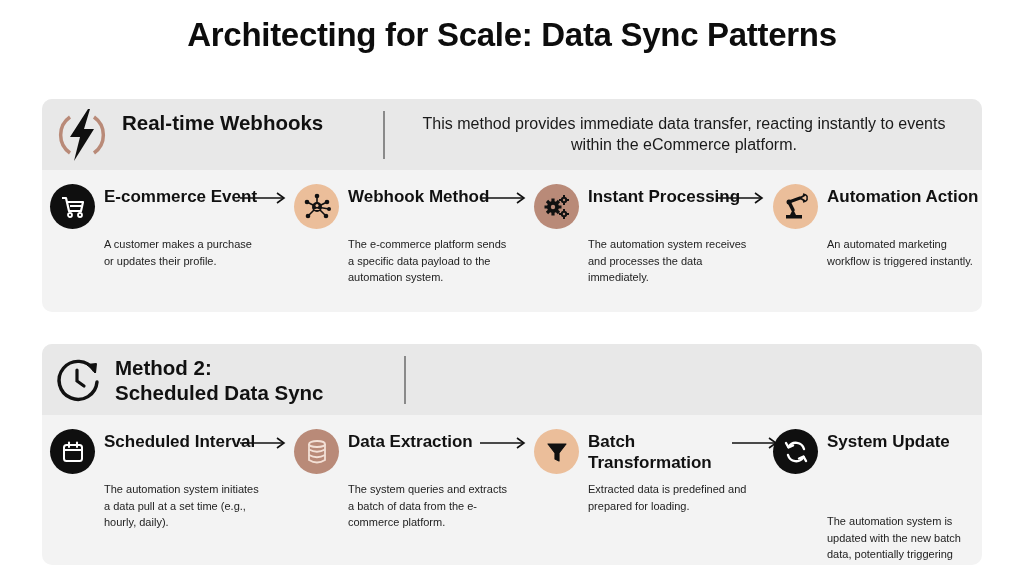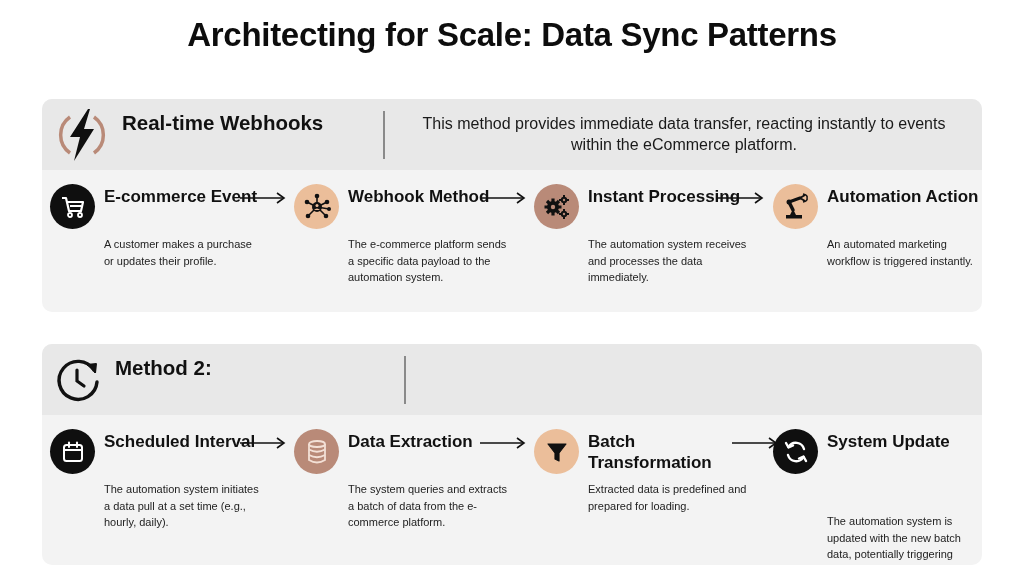--- a/index.html
+++ b/index.html
@@ -188,20 +188,21 @@
 
 <div class="panel p2">
   <div class="panel-head">
     <svg class="head-icon" style="left:12px;top:12px;width:48px;height:48px;" viewBox="0 0 48 48">
       <path d="M40 14 A19 19 0 1 0 43 26" fill="none" stroke="#111" stroke-width="3.4" stroke-linecap="round"></path>
       <path d="M33 9 L42 8 L41 17" fill="#111" stroke="#111" stroke-width="2" stroke-linejoin="round"></path>
       <path d="M23 14 V25 L30 30" fill="none" stroke="#111" stroke-width="3.2" stroke-linecap="round"></path>
     </svg>
     <div class="head-title">
       <div>Method 2:</div>
+      <div>Scheduled Data Sync</div>
     </div>
     <div class="divider"></div>
   </div>
 
   <div class="steps">
 
     <div class="step" style="left:8px;">
       <div class="circle bg-black">
         <svg width="24" height="24" viewBox="0 0 24 24">
           <rect x="3" y="5" width="18" height="16" rx="2.5" fill="none" stroke="#fff" stroke-width="2"></rect>

